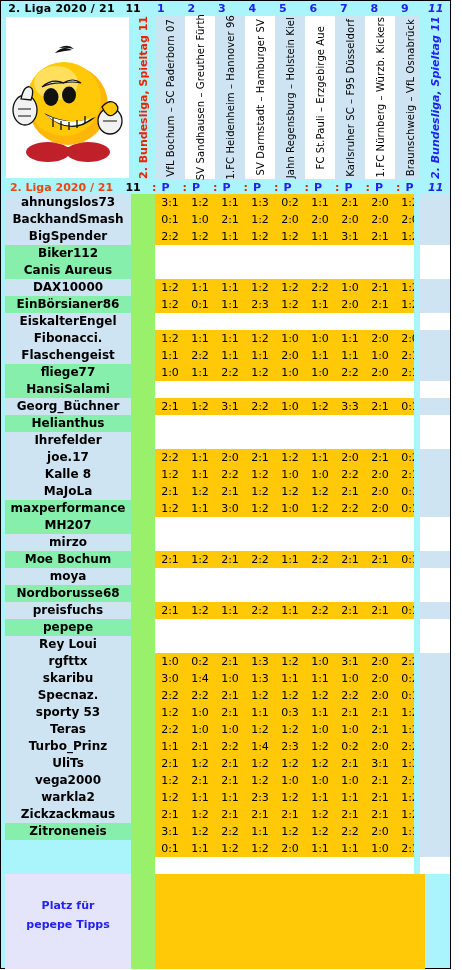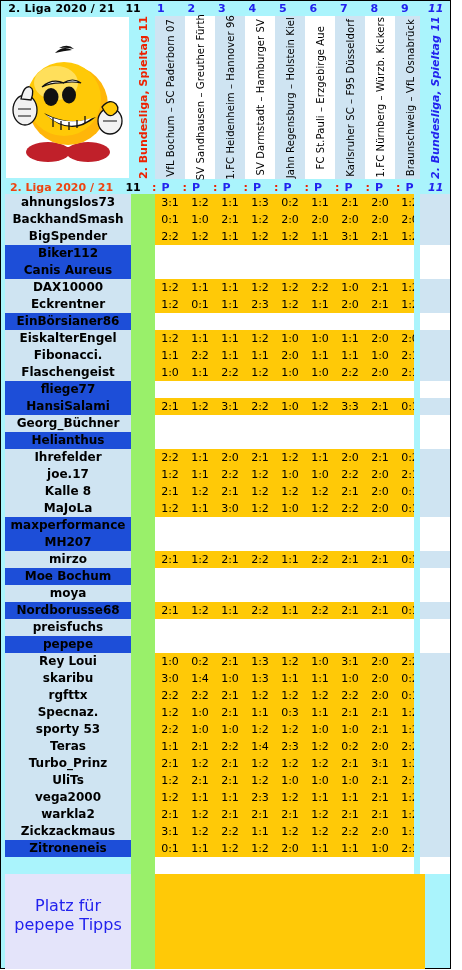--- a/index.html
+++ b/index.html
@@ -123,21 +123,21 @@
   .namecol{
     left:5px;top:194px;width:126px;
   }
   .namecell{
     height:17px;line-height:17px;
     text-align:center;
     font-size:12px;font-weight:bold;color:#000000;
     white-space:nowrap;overflow:hidden;
   }
   .row-a{background:#cfe4f2;}
-  .row-b{background:#1d4ed8;}
+  .row-b{background:#86efac;}
 
   .greencol{
     left:131px;top:194px;width:24px;
     background:#99f06a;
   }
 
   .scorecol{top:194px;width:30px;}
   .scorecell{
     height:17px;line-height:17px;
     text-align:center;
@@ -161,21 +161,21 @@
 
   
   .noteblock{
     left:5px;width:126px;
     background:#e4e4fa;
     display:flex;flex-direction:column;
     align-items:center;justify-content:flex-start;
     padding-top:22px;
   }
   .noteblock div{
-    font-size:16px;font-weight:normal;color:#2222ee;
+    font-size:11px;font-weight:bold;color:#2222ee;
     line-height:19px;white-space:nowrap;
   }
 </style>
 </head>
 <body>
 
 <div id="root">
 
   <div class="frame abs"></div>
 
@@ -301,21 +301,20 @@
     <div class="rightnum">11</div>
   </div>
 
   <div class="abs namecol" id="name-col">
       <div class="namecell row-a">ahnungslos73</div>
       <div class="namecell row-a">BackhandSmash</div>
       <div class="namecell row-a">BigSpender</div>
       <div class="namecell row-b">Biker112</div>
       <div class="namecell row-b">Canis Aureus</div>
       <div class="namecell row-a">DAX10000</div>
-      <div class="namecell row-a">Eckrentner</div>
       <div class="namecell row-b">EinBörsianer86</div>
       <div class="namecell row-a">EiskalterEngel</div>
       <div class="namecell row-a">Fibonacci.</div>
       <div class="namecell row-a">Flaschengeist</div>
       <div class="namecell row-b">fliege77</div>
       <div class="namecell row-b">HansiSalami</div>
       <div class="namecell row-a">Georg_Büchner</div>
       <div class="namecell row-b">Helianthus</div>
       <div class="namecell row-a">Ihrefelder</div>
       <div class="namecell row-a">joe.17</div>
@@ -323,22 +322,22 @@
       <div class="namecell row-a">MaJoLa</div>
       <div class="namecell row-b">maxperformance</div>
       <div class="namecell row-b">MH207</div>
       <div class="namecell row-a">mirzo</div>
       <div class="namecell row-b">Moe Bochum</div>
       <div class="namecell row-a">moya</div>
       <div class="namecell row-b">Nordborusse68</div>
       <div class="namecell row-a">preisfuchs</div>
       <div class="namecell row-b">pepepe</div>
       <div class="namecell row-a">Rey Loui</div>
+      <div class="namecell row-a">rgfttx</div>
       <div class="namecell row-a">skaribu</div>
-      <div class="namecell row-a">rgfttx</div>
       <div class="namecell row-a">Specnaz.</div>
       <div class="namecell row-a">sporty 53</div>
       <div class="namecell row-a">Teras</div>
       <div class="namecell row-a">Turbo_Prinz</div>
       <div class="namecell row-a">UliTs</div>
       <div class="namecell row-a">vega2000</div>
       <div class="namecell row-a">warkla2</div>
       <div class="namecell row-a">Zickzackmaus</div>
       <div class="namecell row-b">Zitroneneis</div>
     </div>

